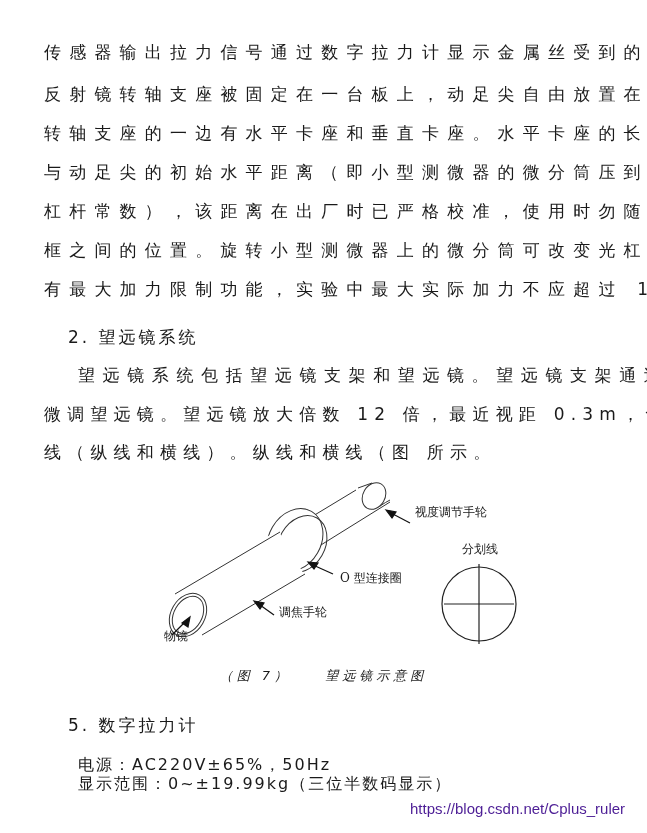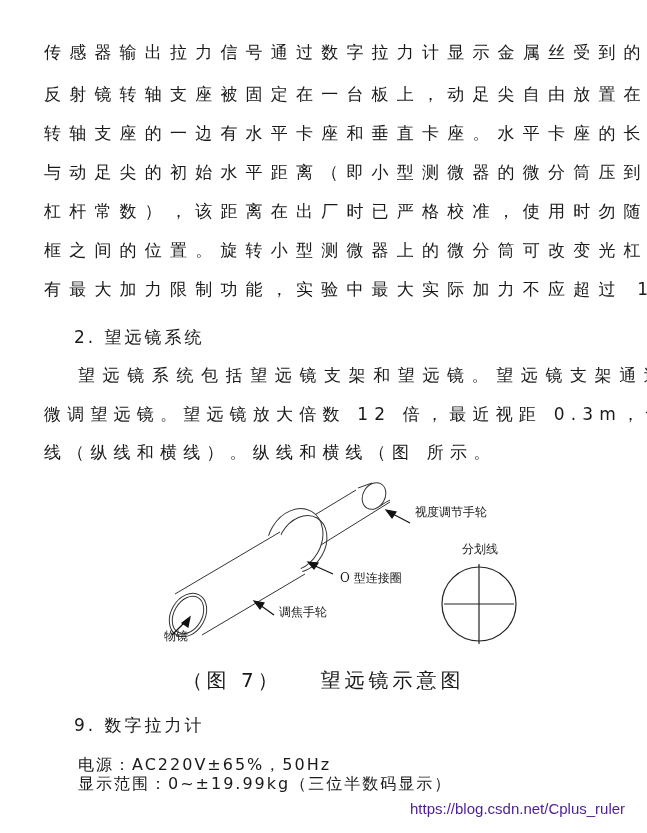--- a/index.html
+++ b/index.html
@@ -1,23 +1,23 @@
 <!DOCTYPE html>
 <html><head>
 <meta charset="utf-8">
 <style>
   html, body { margin:0; padding:0; background:#ffffff; }
   body { width:647px; height:833px; position:relative; overflow:hidden;
          font-family:"DejaVu Sans","Liberation Sans",sans-serif; color:#1a1a1a; }
   .line { position:absolute; left:44px; font-size:17px; line-height:22px;
           white-space:nowrap; letter-spacing:8.2px; }
   .line.indent { left:78px; }
-  .heading { position:absolute; left:74px; font-size:17px; line-height:22px; white-space:nowrap; letter-spacing:3px; }
+  .heading { position:absolute; left:68px; font-size:17px; line-height:22px; white-space:nowrap; letter-spacing:3px; }
   .spec { position:absolute; left:78px; font-size:16px; line-height:22px; white-space:nowrap; letter-spacing:2px; }
-  .caption { position:absolute; left:0; width:647px; top:667px; text-align:center; font-size:20px; letter-spacing:4px; white-space:nowrap; }
+  .caption { position:absolute; left:0; width:647px; top:667px; text-align:center; font-size:13px; letter-spacing:4px; white-space:nowrap;font-style:italic; }
   .caption span { display:inline-block; }
   .figure { position:absolute; left:160px; top:478px; width:380px; height:170px; }
   .fig-label { position:absolute; font-family:"DejaVu Serif","Liberation Serif",serif; font-size:12px; color:#1a1a1a; white-space:nowrap; }
   .watermark { position:absolute; left:410px; top:800px; font-family:"Liberation Sans",sans-serif;
                font-size:15px; color:#4c1d95; white-space:nowrap; }
 </style>
 </head>
 <body>
 
 <div>
@@ -83,17 +83,17 @@
   <div class="fig-label" style="left:119px;top:126px">调焦手轮</div>
   <div class="fig-label" style="left:4px;top:150px">物镜</div>
 </div>
 
 <div class="caption">
   <span>（图 7）</span>
   <span style="width:18px"></span>
   <span>望远镜示意图</span>
 </div>
 
-<div class="heading" style="top:714px">9. 数字拉力计</div>
+<div class="heading" style="top:714px">5. 数字拉力计</div>
 <div class="spec" style="top:754px">电源：AC220V±65%，50Hz</div>
 <div class="spec" style="top:773px">显示范围：0~±19.99kg（三位半数码显示）</div>
 
 <div class="watermark">https://blog.csdn.net/Cplus_ruler</div>
 
 </body></html>

